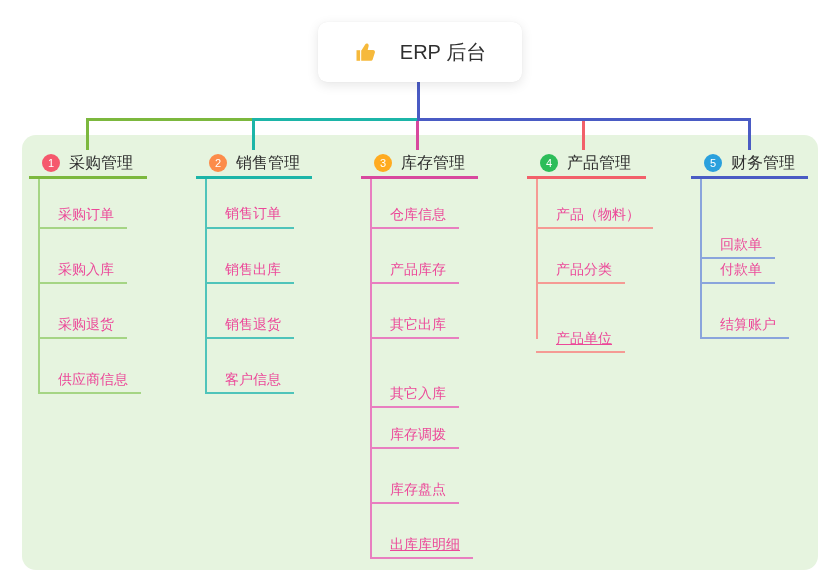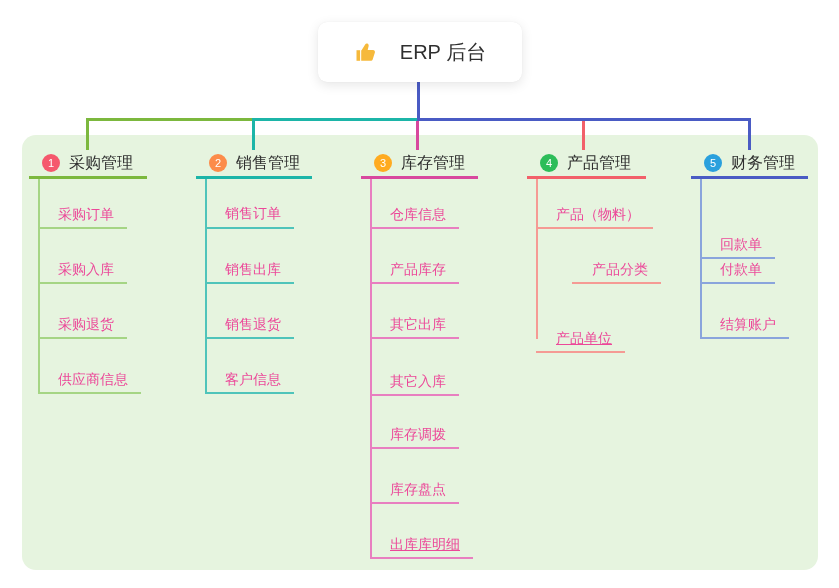--- a/index.html
+++ b/index.html
@@ -115,31 +115,31 @@
       <div class="child-node" style="left: 205px; top: 308px; border-bottom: 2px solid rgb(79, 196, 186);">销售退货</div>
       <div class="child-node" style="left: 205px; top: 363px; border-bottom: 2px solid rgb(79, 196, 186);">客户信息</div>
       <div class="branch-title" style="left: 361px; top: 150px; width: 104px; border-bottom: 3px solid rgb(216, 72, 158);">
         <span class="badge" style="background: rgb(255, 171, 32);">3</span>
         <span>库存管理</span>
       </div>
       <div class="spine" style="left: 370px; top: 179px; height: 380px; background: rgb(232, 127, 192);"></div>
       <div class="child-node" style="left: 370px; top: 198px; border-bottom: 2px solid rgb(232, 127, 192);">仓库信息</div>
       <div class="child-node" style="left: 370px; top: 253px; border-bottom: 2px solid rgb(232, 127, 192); text-align: right;">产品库存</div>
       <div class="child-node" style="left: 370px; top: 308px; border-bottom: 2px solid rgb(232, 127, 192);">其它出库</div>
-      <div class="child-node" style="left: 370px; top: 365px; border-bottom: 2px solid rgb(232, 127, 192);">其它入库</div>
+      <div class="child-node" style="left: 370px; top: 377px; border-bottom: 2px solid rgb(232, 127, 192);">其它入库</div>
       <div class="child-node" style="left: 370px; top: 418px; border-bottom: 2px solid rgb(232, 127, 192);">库存调拨</div>
       <div class="child-node" style="left: 370px; top: 473px; border-bottom: 2px solid rgb(232, 127, 192);">库存盘点</div>
       <div class="child-node" style="left: 370px; top: 528px; border-bottom: 2px solid rgb(232, 127, 192); text-decoration: underline;">出库库明细</div>
       <div class="branch-title" style="left: 527px; top: 150px; width: 106px; border-bottom: 3px solid rgb(242, 96, 106);">
         <span class="badge" style="background: rgb(45, 189, 89);">4</span>
         <span>产品管理</span>
       </div>
       <div class="spine" style="left: 536px; top: 179px; height: 160px; background: rgb(245, 154, 148);"></div>
       <div class="child-node" style="left: 536px; top: 198px; border-bottom: 2px solid rgb(245, 154, 148);">产品（物料）</div>
-      <div class="child-node" style="left: 536px; top: 253px; border-bottom: 2px solid rgb(245, 154, 148); margin-left: 36px;">产品分类</div>
+      <div class="child-node" style="left: 536px; top: 253px; border-bottom: 2px solid rgb(245, 154, 148);">产品分类</div>
       <div class="child-node" style="left: 536px; top: 322px; border-bottom: 2px solid rgb(245, 154, 148); text-decoration: underline;">产品单位</div>
       <div class="branch-title" style="left: 691px; top: 150px; width: 104px; border-bottom: 3px solid rgb(74, 91, 196);">
         <span class="badge" style="background: rgb(42, 160, 221);">5</span>
         <span>财务管理</span>
       </div>
       <div class="spine" style="left: 700px; top: 179px; height: 160px; background: rgb(138, 164, 220);"></div>
       <div class="child-node" style="left: 700px; top: 198px; border-bottom: 2px solid rgb(138, 164, 220); margin-top: 30px;">回款单</div>
       <div class="child-node" style="left: 700px; top: 253px; border-bottom: 2px solid rgb(138, 164, 220);">付款单</div>
       <div class="child-node" style="left: 700px; top: 308px; border-bottom: 2px solid rgb(138, 164, 220);">结算账户</div>
     </div>

